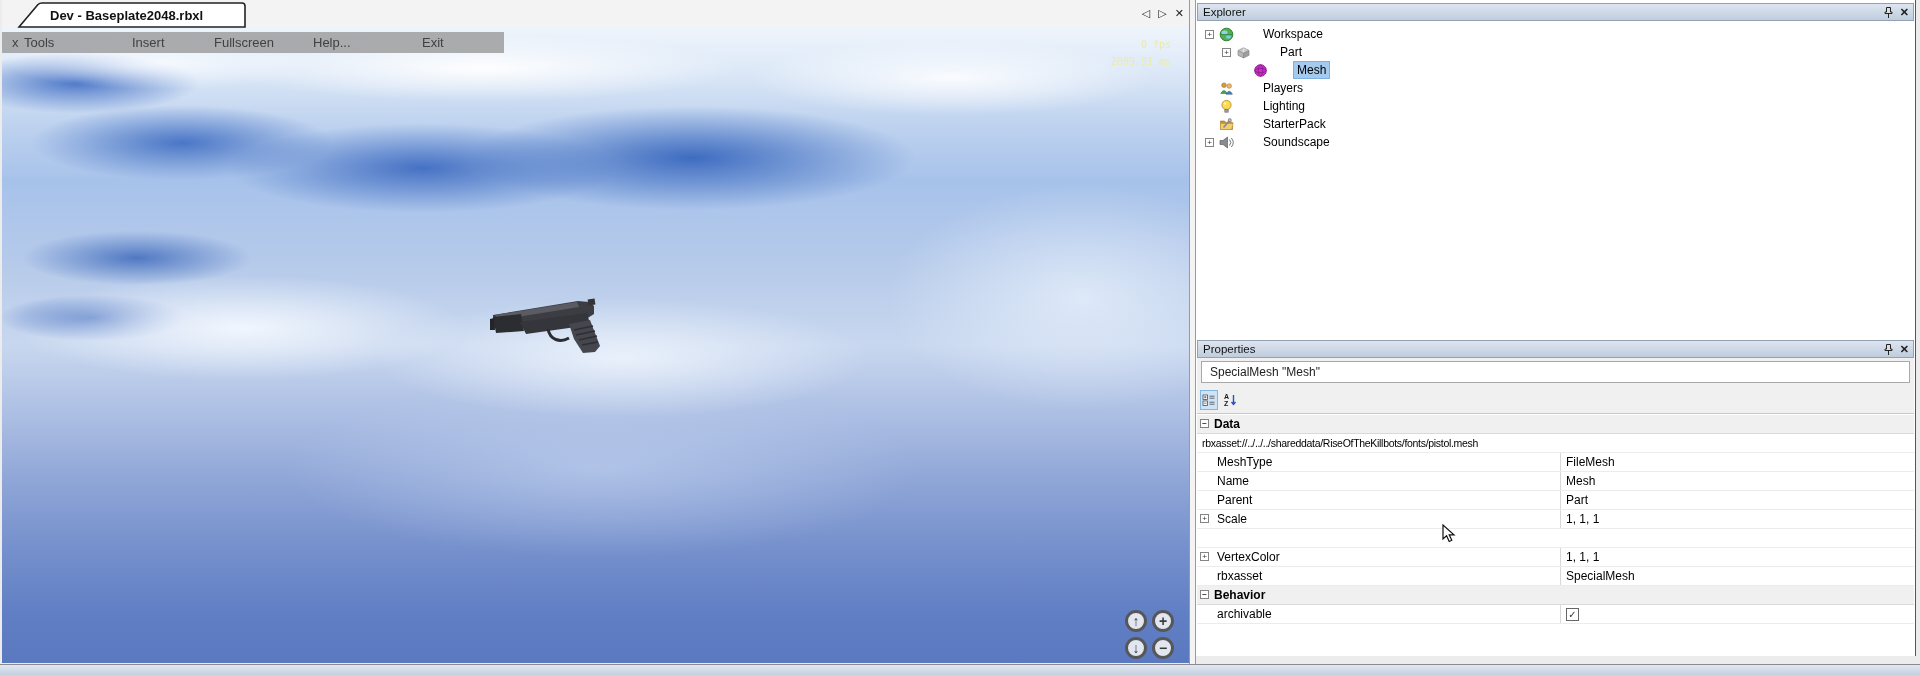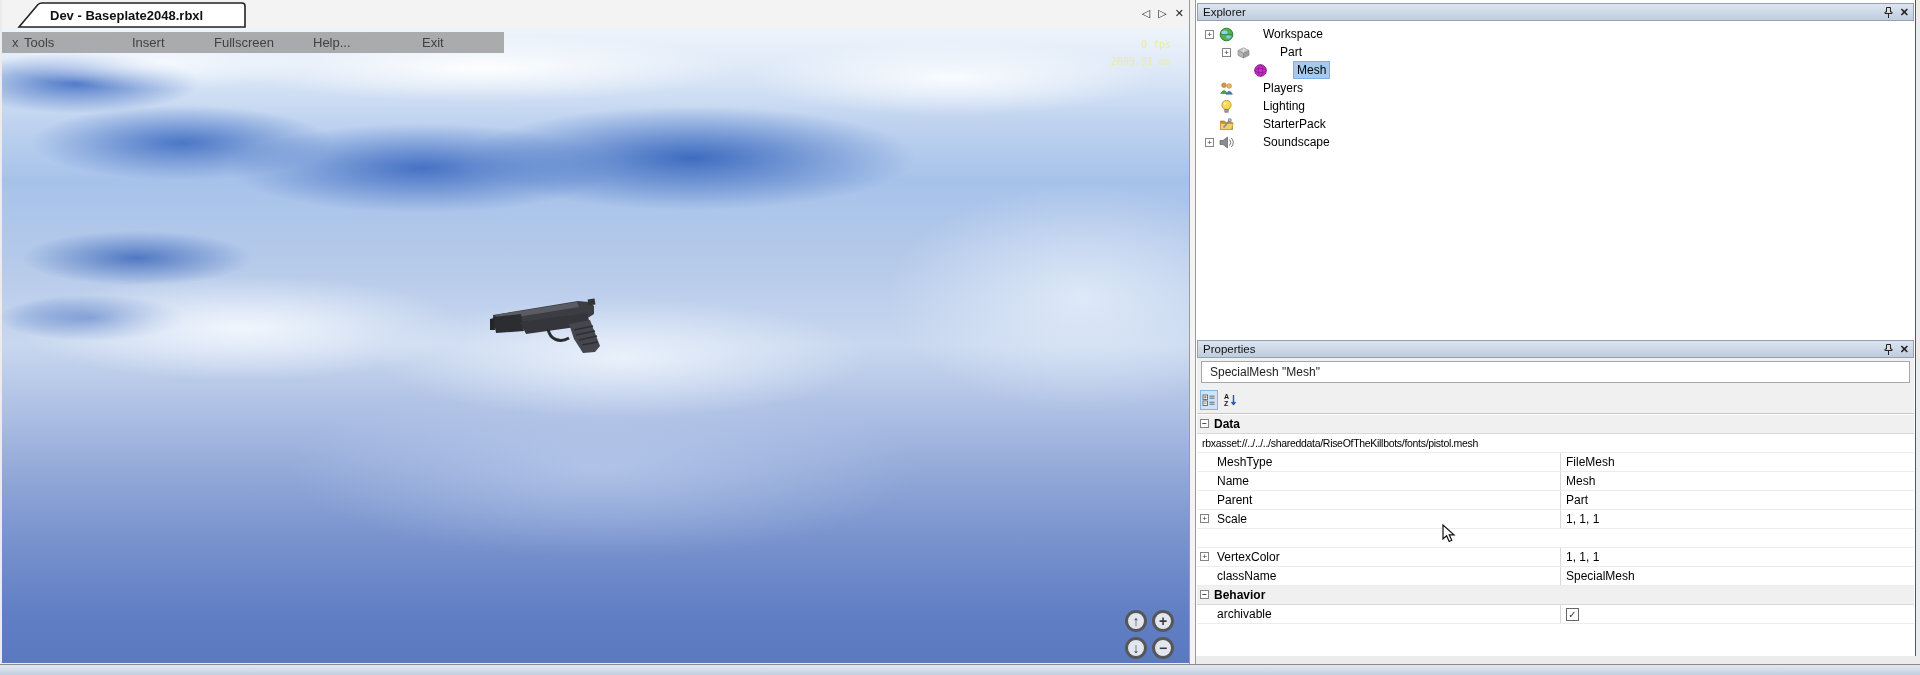--- a/index.html
+++ b/index.html
@@ -319,21 +319,21 @@
 
       <div class="prow">
         <div class="cell-n">
           <span class="exp">+</span>
           <span>VertexColor</span>
         </div>
         <div class="cell-v">1, 1, 1</div>
       </div>
 
       <div class="prow">
-        <div class="cell-n ro">className</div>
+        <div class="cell-n ro">rbxasset</div>
         <div class="cell-v ro">SpecialMesh</div>
       </div>
 
       <div class="prow pcat">
         <span class="exp">−</span>
         <span class="cname">Behavior</span>
       </div>
 
       <div class="prow">
         <div class="cell-n">archivable</div>

